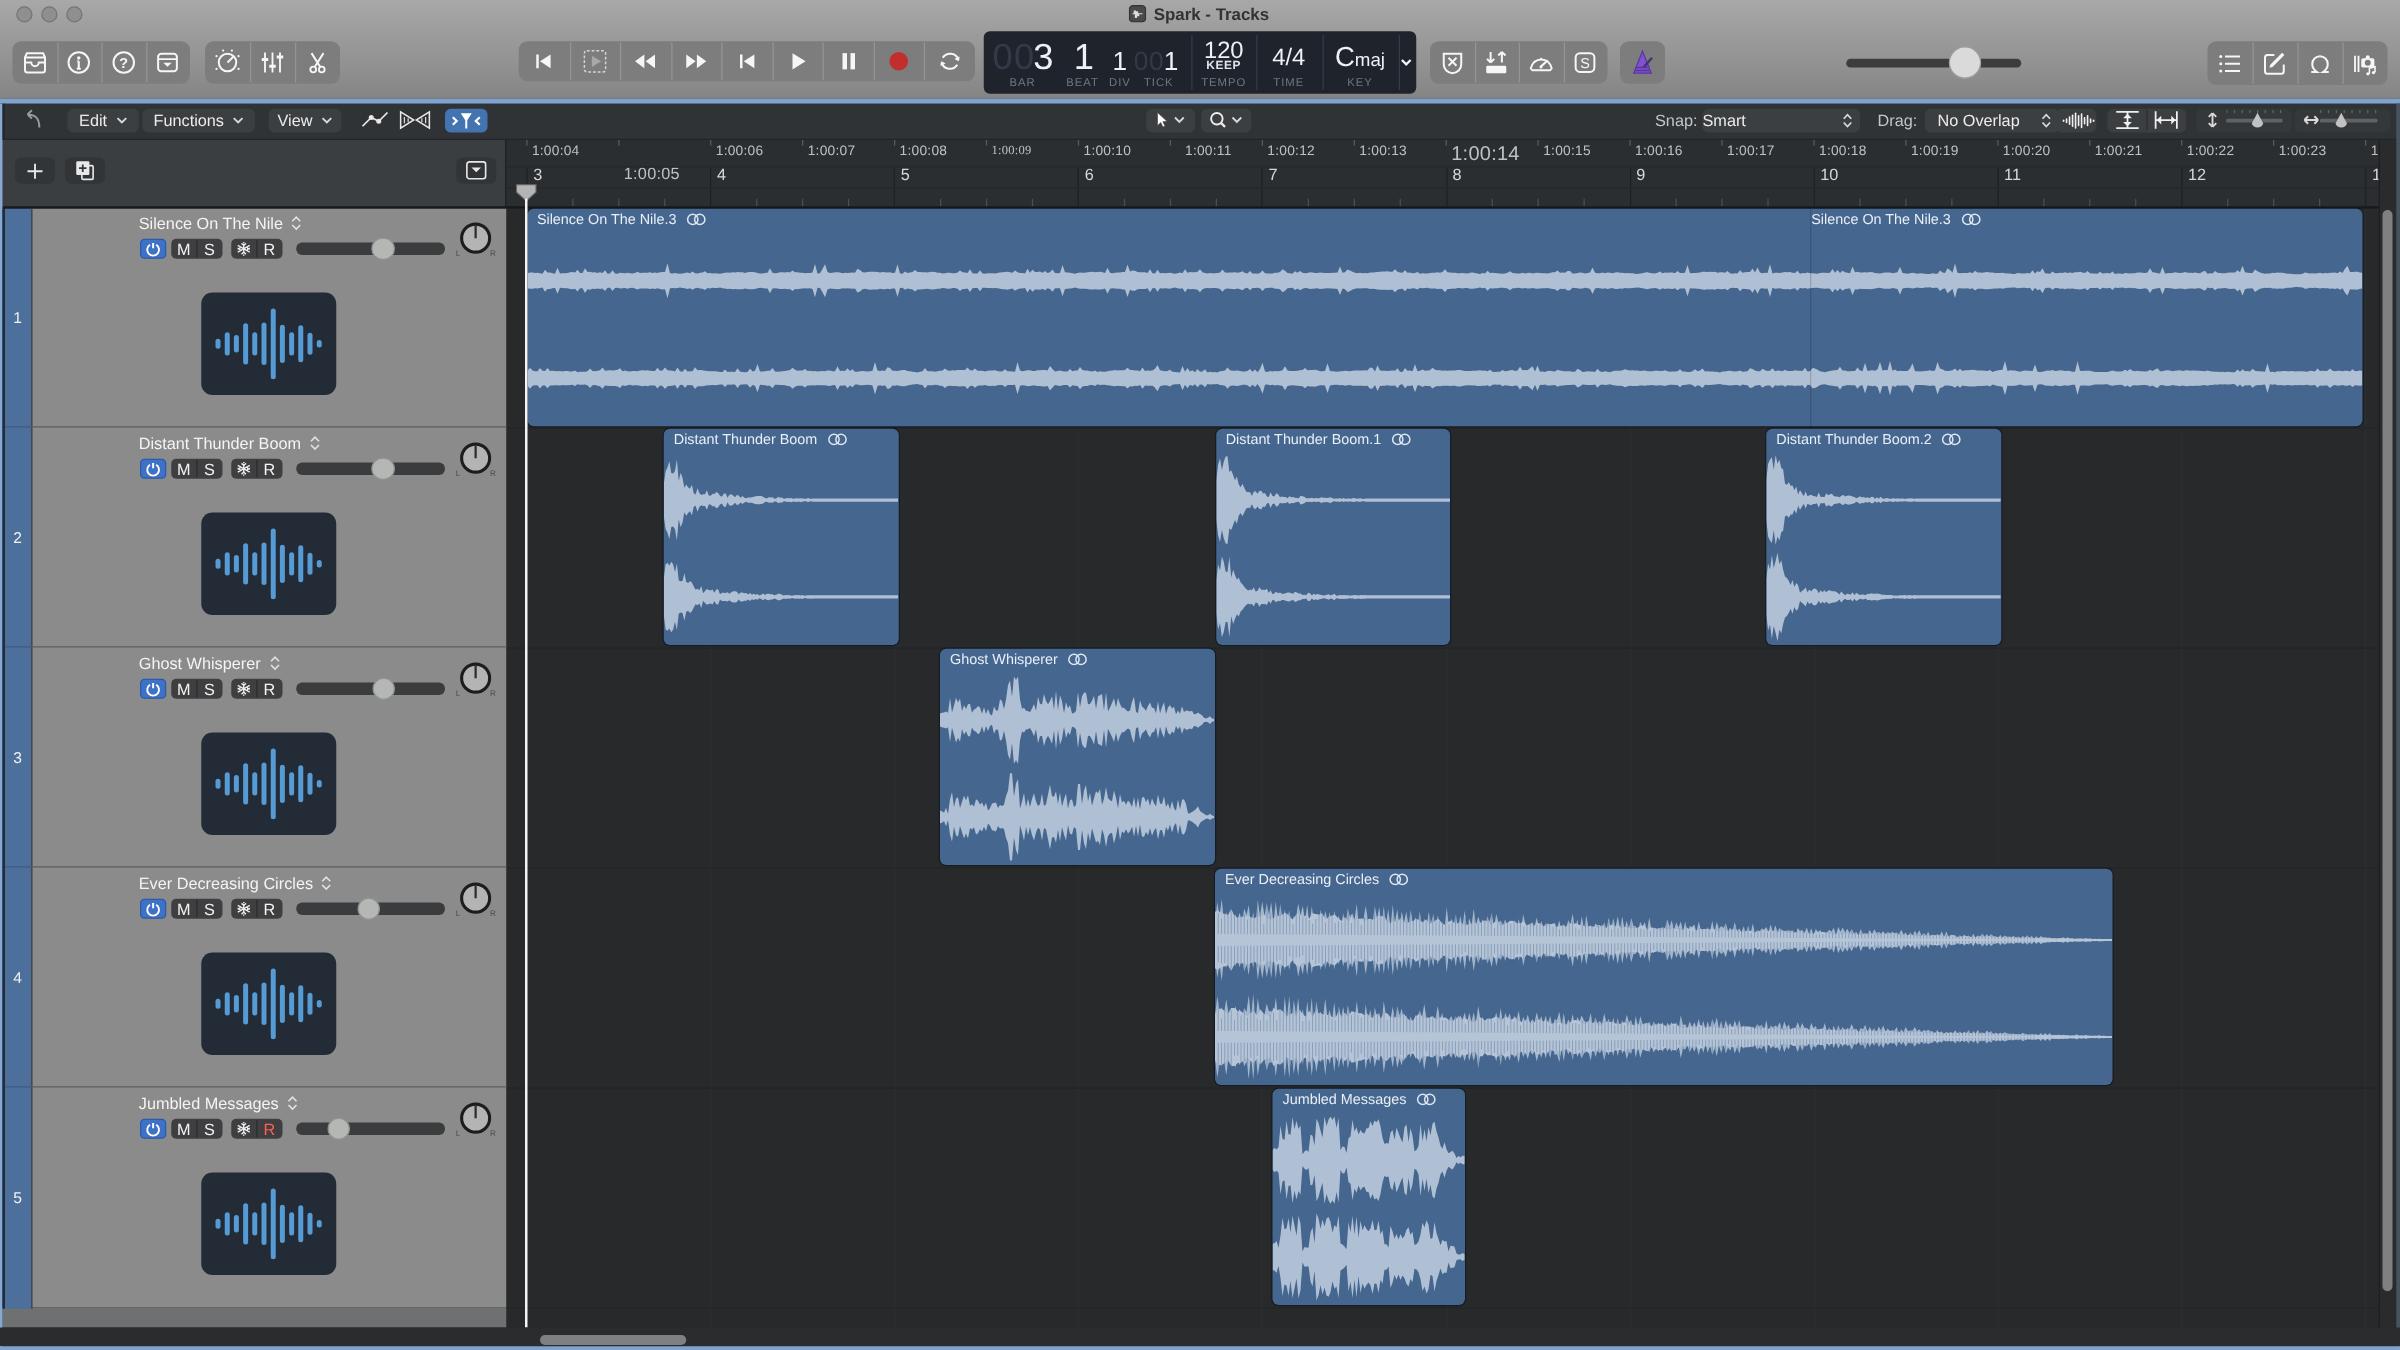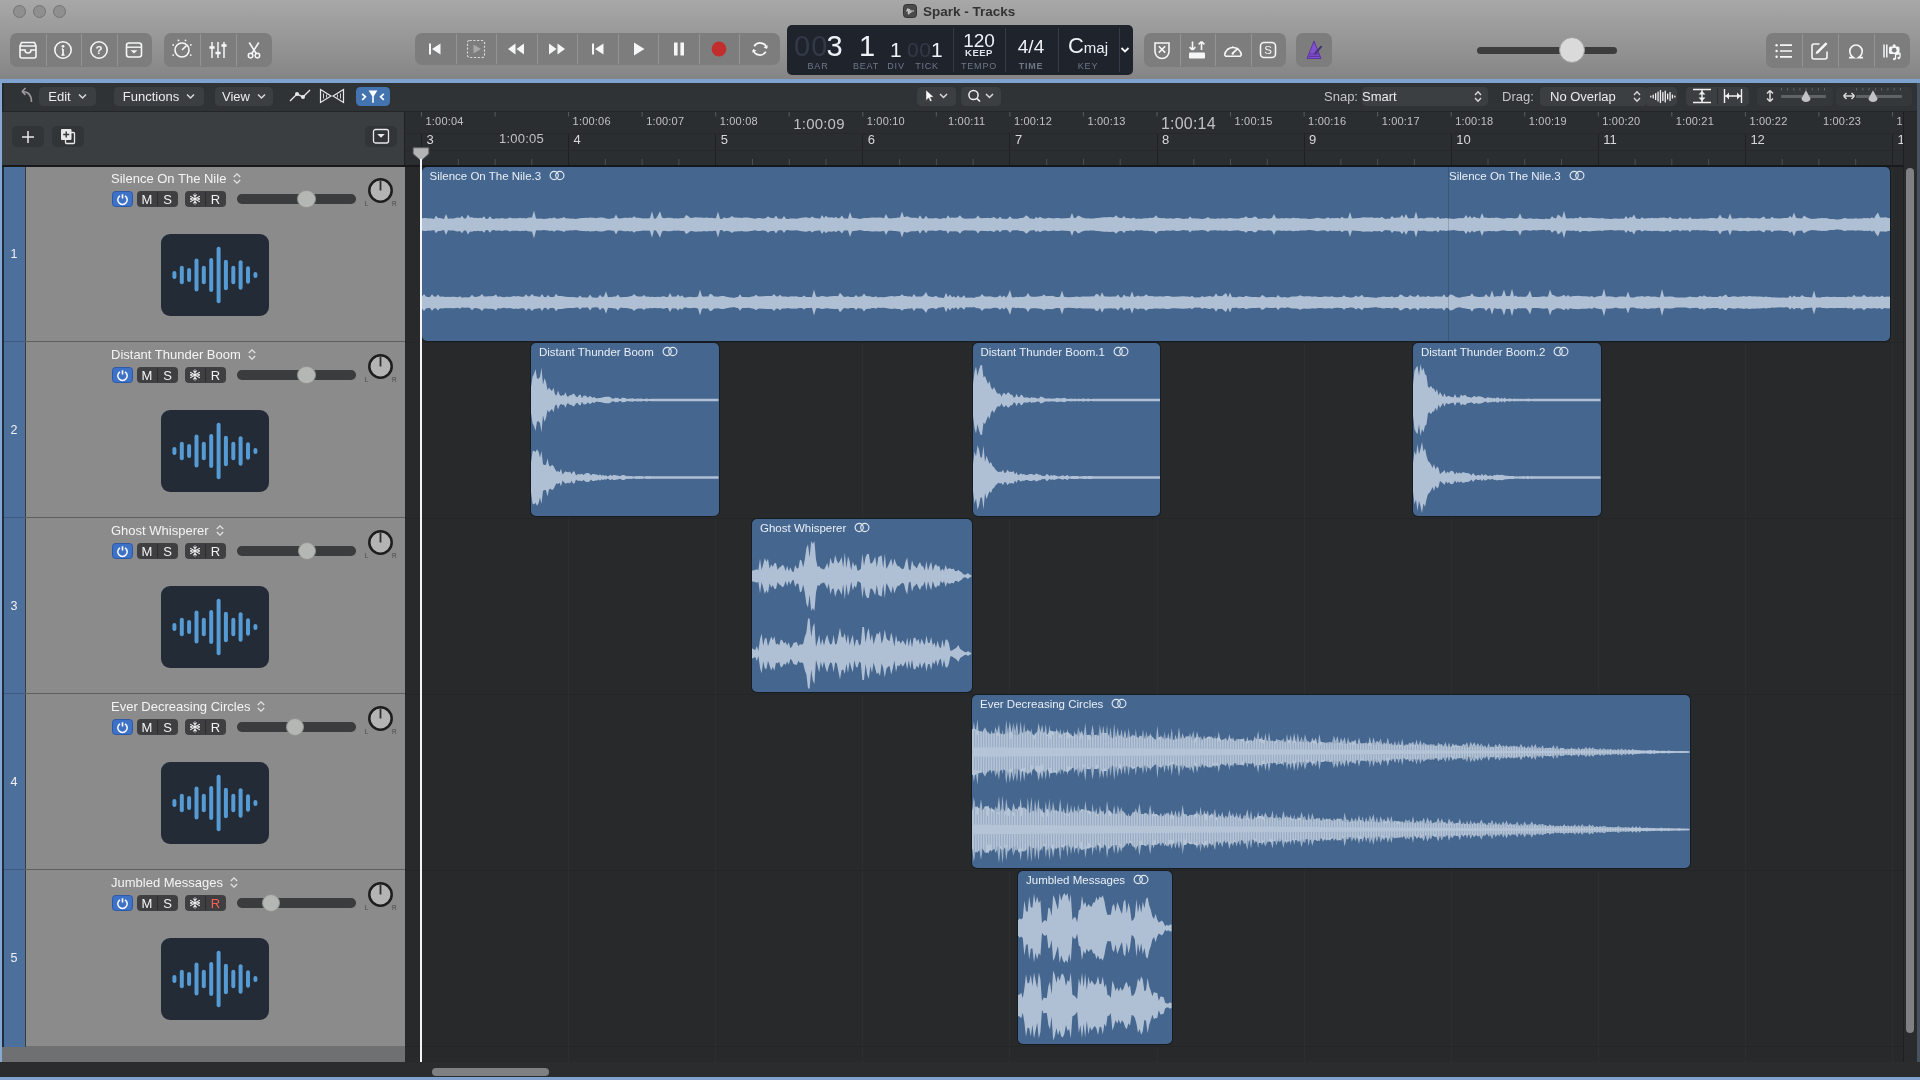--- a/index.html
+++ b/index.html
@@ -113,21 +113,21 @@
 <div style="position:absolute;left:907px;top:38px;font-size:21px;color:#333947;font-weight:400;letter-spacing:0.5px;white-space:nowrap;">00</div>
 <div style="position:absolute;left:931px;top:38px;font-size:21px;color:#eef1f6;font-weight:400;letter-spacing:0;white-space:nowrap;">1</div>
 <div style="position:absolute;left:818px;top:60.5px;transform:translateX(-50%);font-size:9px;color:#6f7786;font-weight:400;letter-spacing:0.8px;white-space:nowrap;">BAR</div>
 <div style="position:absolute;left:866px;top:60.5px;transform:translateX(-50%);font-size:9px;color:#6f7786;font-weight:400;letter-spacing:0.8px;white-space:nowrap;">BEAT</div>
 <div style="position:absolute;left:896px;top:60.5px;transform:translateX(-50%);font-size:9px;color:#6f7786;font-weight:400;letter-spacing:0.8px;white-space:nowrap;">DIV</div>
 <div style="position:absolute;left:927px;top:60.5px;transform:translateX(-50%);font-size:9px;color:#6f7786;font-weight:400;letter-spacing:0.8px;white-space:nowrap;">TICK</div>
 <div style="position:absolute;left:979px;top:29.5px;transform:translateX(-50%);font-size:19px;color:#eef1f6;font-weight:400;letter-spacing:0;white-space:nowrap;">120</div>
 <div style="position:absolute;left:979px;top:46.5px;transform:translateX(-50%);font-size:9.5px;color:#dfe3ea;font-weight:700;letter-spacing:0.5px;white-space:nowrap;">KEEP</div>
 <div style="position:absolute;left:979px;top:60.5px;transform:translateX(-50%);font-size:9px;color:#6f7786;font-weight:400;letter-spacing:0.8px;white-space:nowrap;">TEMPO</div>
 <div style="position:absolute;left:1031px;top:36px;transform:translateX(-50%);font-size:19px;color:#eef1f6;font-weight:400;letter-spacing:0;white-space:nowrap;">4/4</div>
-<div style="position:absolute;left:1031px;top:60.5px;transform:translateX(-50%);font-size:9px;color:#6f7786;font-weight:700;letter-spacing:0.8px;white-space:nowrap;text-align:center;">TIME</div>
+<div style="position:absolute;left:1031px;top:60.5px;transform:translateX(-50%);font-size:9px;color:#6f7786;font-weight:400;letter-spacing:0.8px;white-space:nowrap;text-align:center;">TIME</div>
 <div style="position:absolute;left:1088px;top:33px;transform:translateX(-50%);white-space:nowrap;color:#eef1f6;"><span style="font-size:22px;">C</span><span style="font-size:15px;">maj</span></div>
 <div style="position:absolute;left:1088px;top:60.5px;transform:translateX(-50%);font-size:9px;color:#6f7786;font-weight:400;letter-spacing:0.8px;white-space:nowrap;">KEY</div>
 <svg style="position:absolute;left:1119px;top:44px;" width="12" height="12" viewBox="0 0 12 12">
       <path d="M2.5 4 6 7.5 9.5 4" stroke="#f5f6f7" stroke-width="1.8" fill="none"></path>
     </svg>
 <div style="position:absolute;left:1144px;top:33px;width:142px;height:34px;background:#7d7d7d;border-radius:7px;"></div>
 <div style="position:absolute;left:1179.5px;top:34px;width:1px;height:32px;background:#949494;"></div>
 <div style="position:absolute;left:1215.0px;top:34px;width:1px;height:32px;background:#949494;"></div>
 <div style="position:absolute;left:1250.5px;top:34px;width:1px;height:32px;background:#949494;"></div>
 <svg style="position:absolute;left:1149.75px;top:38.0px;" width="24" height="24" viewBox="0 0 24 24">
@@ -182,21 +182,21 @@
       <circle cx="14.2" cy="6.8" r="1.6" fill="#f5f6f7"></circle>
       <path d="M15.5 20v-4.5l4.5-1v4.2" fill="none" stroke="#f5f6f7" stroke-width="1.3"></path>
       <circle cx="14.3" cy="20" r="1.3" fill="#f5f6f7"></circle>
       <circle cx="18.8" cy="19" r="1.3" fill="#f5f6f7"></circle>
     </svg>
 <div style="position:absolute;left:0px;top:79px;width:1920px;height:4px;background:#7fa3ce;"></div>
 <div style="position:absolute;left:0px;top:83px;width:1920px;height:29px;background:#303336;"></div>
 <svg style="position:absolute;left:16px;top:86px;" width="20" height="20" viewBox="0 0 20 20">
       <path d="M15.5 16 C15.5 8 12 5.5 6 5.5 M6 5.5 9.5 2.2 M6 5.5 9.5 8.8" stroke="#9a9a9a" stroke-width="1.6" fill="none"></path>
     </svg>
-<div style="position:absolute;left:39px;top:86.5px;width:57px;height:19px;background:#3c3f42;border-radius:4.5px;display:flex;align-items:center;justify-content:center;color:#ececec;font-size:13px;">Edit<svg width="9" height="7" viewBox="0 0 9 7" style="margin-left:7px;">
+<div style="position:absolute;left:54px;top:86.5px;width:57px;height:19px;background:#3c3f42;border-radius:4.5px;display:flex;align-items:center;justify-content:center;color:#ececec;font-size:13px;">Edit<svg width="9" height="7" viewBox="0 0 9 7" style="margin-left:7px;">
         <path d="M1 1.5 4.5 5 8 1.5" stroke="#d9d9d9" stroke-width="1.5" fill="none"></path>
       </svg></div>
 <div style="position:absolute;left:114px;top:86.5px;width:90px;height:19px;background:#3c3f42;border-radius:4.5px;display:flex;align-items:center;justify-content:center;color:#ececec;font-size:13px;">Functions<svg width="9" height="7" viewBox="0 0 9 7" style="margin-left:7px;">
         <path d="M1 1.5 4.5 5 8 1.5" stroke="#d9d9d9" stroke-width="1.5" fill="none"></path>
       </svg></div>
 <div style="position:absolute;left:215px;top:86.5px;width:58px;height:19px;background:#3c3f42;border-radius:4.5px;display:flex;align-items:center;justify-content:center;color:#ececec;font-size:13px;">View<svg width="9" height="7" viewBox="0 0 9 7" style="margin-left:7px;">
         <path d="M1 1.5 4.5 5 8 1.5" stroke="#d9d9d9" stroke-width="1.5" fill="none"></path>
       </svg></div>
 <svg style="position:absolute;left:288px;top:88px;" width="24" height="16" viewBox="0 0 24 16">
       <path d="M2 13 L9 6 L15 9 L22 2" stroke="#e8e8e8" stroke-width="1.4" fill="none"></path>
@@ -340,21 +340,21 @@
       <rect x="1339.9" y="0" width="1" height="4.5" fill="#595c5e"></rect>
       <rect x="1413.4" y="0" width="1" height="4.5" fill="#595c5e"></rect>
       <rect x="1487.0" y="0" width="1" height="4.5" fill="#595c5e"></rect>
     </svg>
 <div style="position:absolute;left:405px;top:112px;width:1498px;height:54px;overflow:hidden;">
 <div style="position:absolute;left:20.5px;top:3px;font-size:11px;color:#bfc1c3;letter-spacing:0.2px;white-space:nowrap;">1:00:04</div>
 <div style="position:absolute;left:94.05000000000001px;top:19px;font-size:13px;color:#bfc1c3;letter-spacing:0.2px;white-space:nowrap;">1:00:05</div>
 <div style="position:absolute;left:167.60000000000002px;top:3px;font-size:11px;color:#bfc1c3;letter-spacing:0.2px;white-space:nowrap;">1:00:06</div>
 <div style="position:absolute;left:241.14999999999998px;top:3px;font-size:11px;color:#bfc1c3;letter-spacing:0.2px;white-space:nowrap;">1:00:07</div>
 <div style="position:absolute;left:314.70000000000005px;top:3px;font-size:11px;color:#bfc1c3;letter-spacing:0.2px;white-space:nowrap;">1:00:08</div>
-<div style="position:absolute;left:388.25px;top:3px;font-size:15px;color:#bfc1c3;letter-spacing:0.2px;white-space:nowrap;">1:00:09</div>
+<div style="position:absolute;left:388.25px;top:3px;font-size:10px;color:#bfc1c3;letter-spacing:0.2px;white-space:nowrap;font-family:Liberation Serif, serif;">1:00:09</div>
 <div style="position:absolute;left:461.79999999999995px;top:3px;font-size:11px;color:#bfc1c3;letter-spacing:0.2px;white-space:nowrap;">1:00:10</div>
 <div style="position:absolute;left:543px;top:3px;font-size:11px;color:#bfc1c3;letter-spacing:0.2px;white-space:nowrap;">1:00:11</div>
 <div style="position:absolute;left:608.9px;top:3px;font-size:11px;color:#bfc1c3;letter-spacing:0.2px;white-space:nowrap;">1:00:12</div>
 <div style="position:absolute;left:682.4499999999998px;top:3px;font-size:11px;color:#bfc1c3;letter-spacing:0.2px;white-space:nowrap;">1:00:13</div>
 <div style="position:absolute;left:756.0px;top:3px;font-size:16px;color:#bfc1c3;letter-spacing:0.2px;white-space:nowrap;">1:00:14</div>
 <div style="position:absolute;left:829.55px;top:3px;font-size:11px;color:#bfc1c3;letter-spacing:0.2px;white-space:nowrap;">1:00:15</div>
 <div style="position:absolute;left:903.0999999999999px;top:3px;font-size:11px;color:#bfc1c3;letter-spacing:0.2px;white-space:nowrap;">1:00:16</div>
 <div style="position:absolute;left:976.6500000000001px;top:3px;font-size:11px;color:#bfc1c3;letter-spacing:0.2px;white-space:nowrap;">1:00:17</div>
 <div style="position:absolute;left:1050.2px;top:3px;font-size:11px;color:#bfc1c3;letter-spacing:0.2px;white-space:nowrap;">1:00:18</div>
 <div style="position:absolute;left:1123.75px;top:3px;font-size:11px;color:#bfc1c3;letter-spacing:0.2px;white-space:nowrap;">1:00:19</div>

